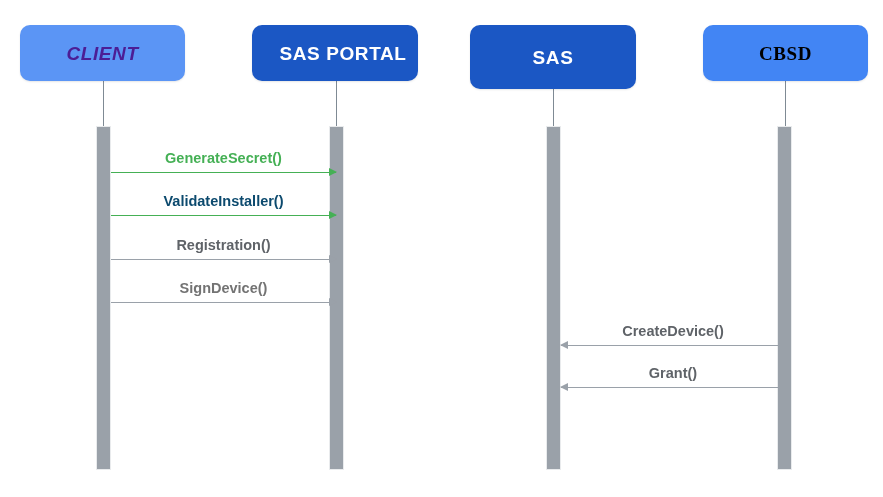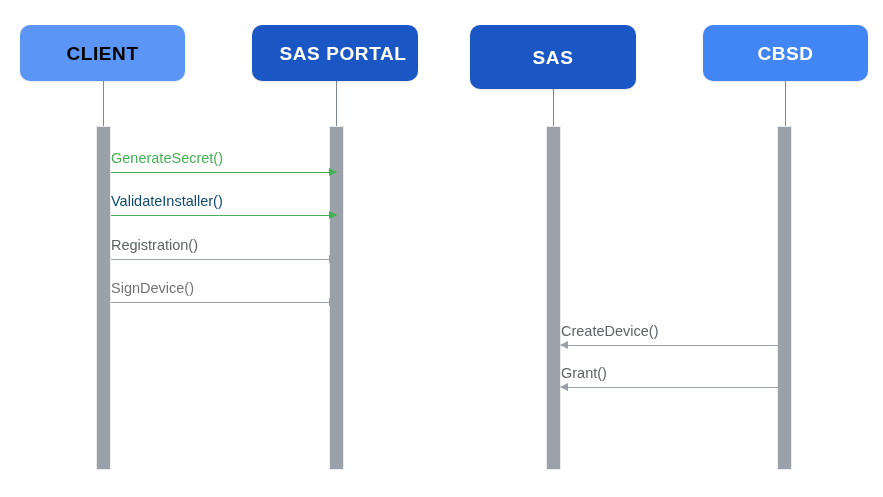--- a/index.html
+++ b/index.html
@@ -63,24 +63,25 @@
     position: absolute;
     left: 0;
     top: 0;
     height: 1px;
     width: 100%;
   }
   .message-label {
     position: absolute;
     left: 0;
     width: 100%;
-    text-align: left;
+    text-align: center;
     font-size: 14.5px;
     line-height: 1;
     white-space: nowrap;
+    font-weight: bold;
   }
   .arrow-head {
     position: absolute;
     top: -4px;
     width: 0;
     height: 0;
     border-top: 4.5px solid transparent;
     border-bottom: 4.5px solid transparent;
   }
   .arrow-head.right {
@@ -94,36 +95,36 @@
     border-right-style: solid;
   }
 </style>
 </head>
 <body>
 
 <div id="diagram-root">
     <div class="lifeline-stem" style="left: 103px; top: 81px; height: 45px; background: rgb(127, 138, 148);"></div>
     <div class="activation-bar" style="left: 96px; top: 126px; width: 15px; height: 344px; background: rgb(154, 161, 169);"></div>
     <div class="actor-box" style="left: 20px; top: 25px; width: 165px; height: 56px; background: rgb(91, 149, 245);">
-      <span class="actor-label" style="color: #000000;">CLIENT</span>
+      <span class="actor-label" style="color: #4c1d95; font-style: italic;">CLIENT</span>
     </div>
     <div class="lifeline-stem" style="left: 336px; top: 81px; height: 45px; background: rgb(127, 138, 148);"></div>
     <div class="activation-bar" style="left: 329px; top: 126px; width: 15px; height: 344px; background: rgb(154, 161, 169);"></div>
     <div class="actor-box" style="left: 252px; top: 25px; width: 166px; height: 56px; background: rgb(27, 87, 196); padding-left: 16px;">
       <span class="actor-label" style="color: rgb(255, 255, 255);">SAS PORTAL</span>
     </div>
     <div class="lifeline-stem" style="left: 553px; top: 81px; height: 45px; background: rgb(127, 138, 148);"></div>
     <div class="activation-bar" style="left: 546px; top: 126px; width: 15px; height: 344px; background: rgb(154, 161, 169);"></div>
     <div class="actor-box" style="left: 470px; top: 25px; width: 166px; height: 64px; background: rgb(27, 87, 196);">
       <span class="actor-label" style="color: rgb(255, 255, 255);">SAS</span>
     </div>
     <div class="lifeline-stem" style="left: 785px; top: 81px; height: 45px; background: rgb(127, 138, 148);"></div>
     <div class="activation-bar" style="left: 777px; top: 126px; width: 15px; height: 344px; background: rgb(154, 161, 169);"></div>
     <div class="actor-box" style="left: 703px; top: 25px; width: 165px; height: 56px; background: rgb(66, 133, 244);">
-      <span class="actor-label" style="color: #ffffff;">CBSD</span>
+      <span class="actor-label" style="color: #000000; font-family: Liberation Serif, serif;">CBSD</span>
     </div>
     <div class="message" style="left: 111px; top: 172px; width: 225px;">
       <div class="message-line" style="background: rgb(69, 176, 85);"></div>
       <div class="arrow-head right" style="border-left-color: rgb(69, 176, 85);"></div>
       <div class="message-label" style="color: rgb(69, 176, 85); top: -21px;">GenerateSecret()</div>
     </div>
     <div class="message" style="left: 111px; top: 215px; width: 225px;">
       <div class="message-line" style="background: rgb(69, 176, 85);"></div>
       <div class="arrow-head right" style="border-left-color: rgb(69, 176, 85);"></div>
       <div class="message-label" style="color: #0c4a6e; top: -21px;">ValidateInstaller()</div>

